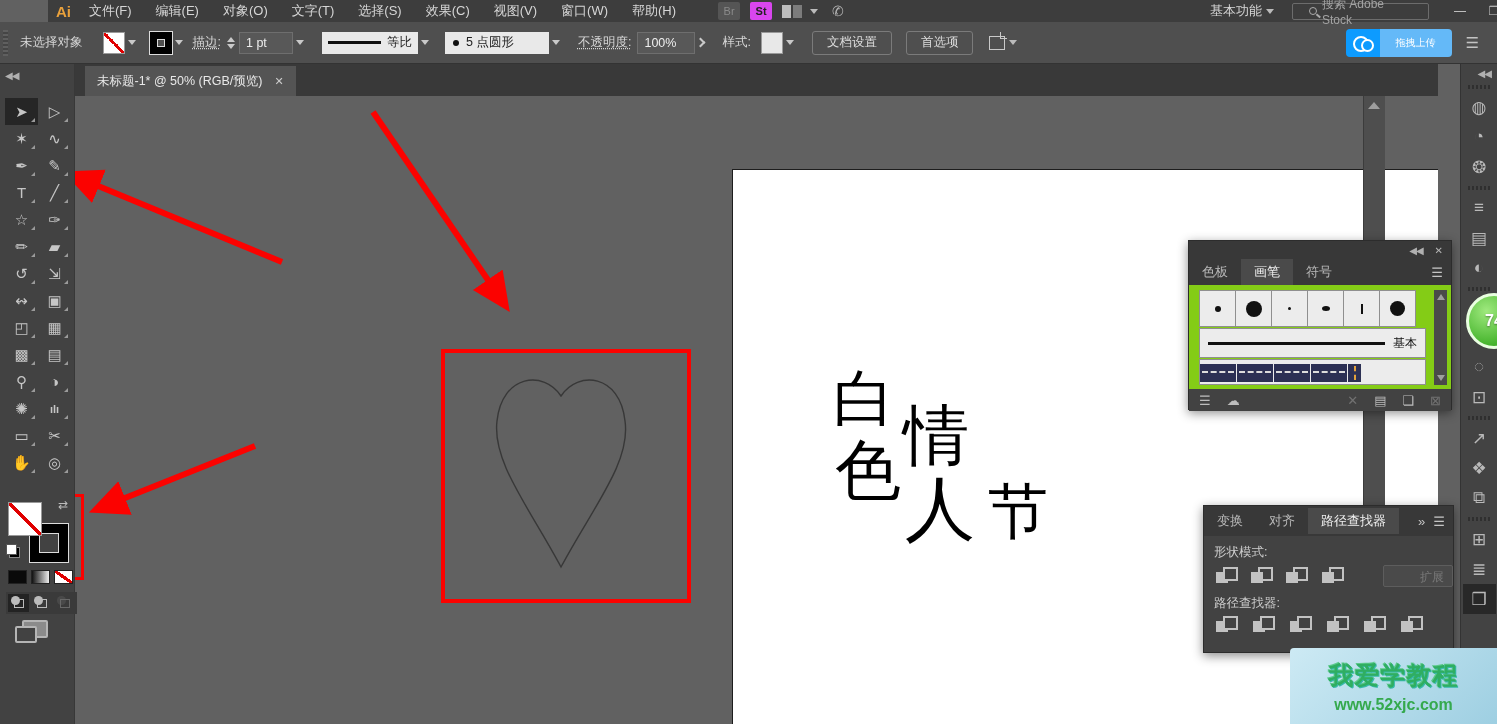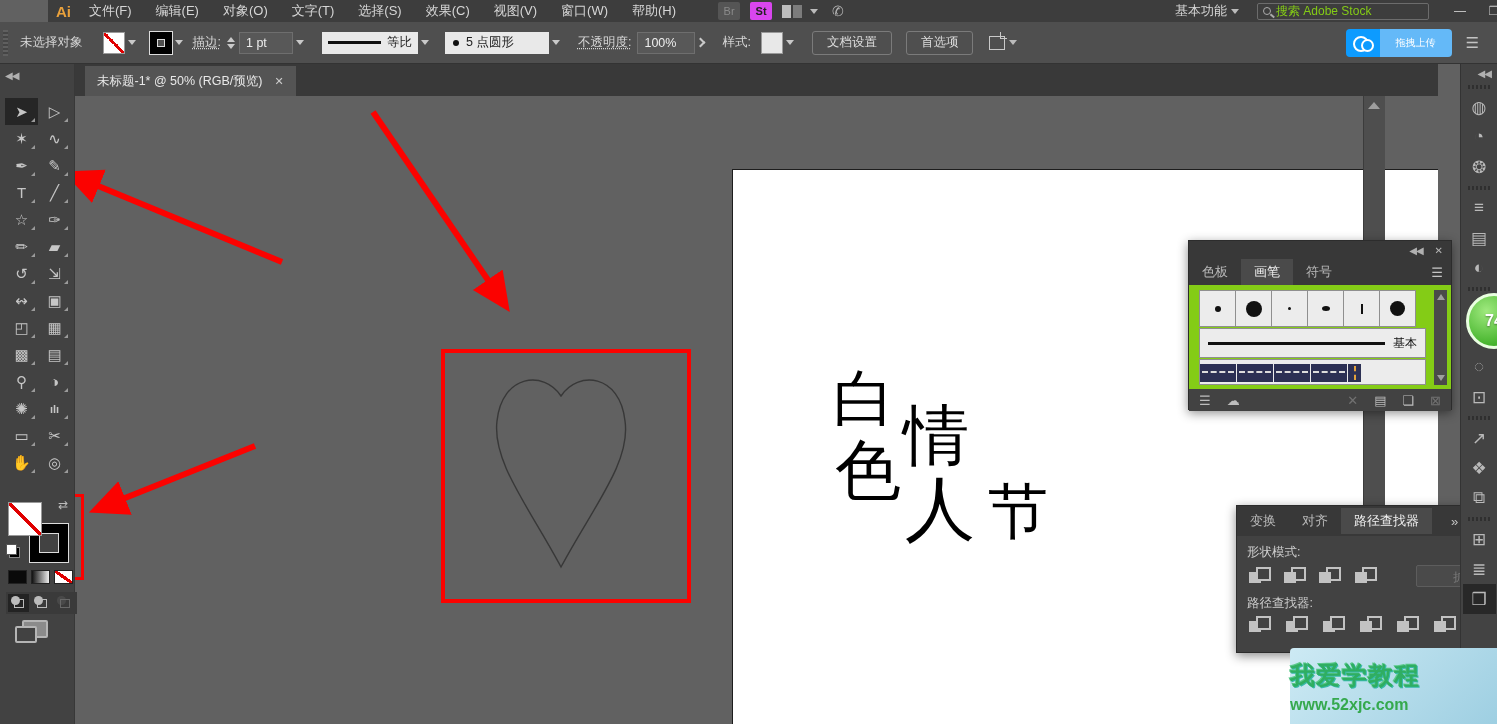--- a/index.html
+++ b/index.html
@@ -14,22 +14,22 @@
   .mini-btn { width:22px; height:18px; border-radius:2px; font-size:11px; display:inline-flex;
     align-items:center; justify-content:center; margin-right:10px; }
   .br-btn { background:#555; color:#8a8a8a; margin-left:18px; }
   .st-btn { background:#d946ef; color:#222; font-weight:bold; }
   .arrange-icon { width:20px; height:13px; background:#bdbdbd; display:inline-block; position:relative; margin-right:4px; }
   .arrange-icon::after { content:""; position:absolute; right:0; top:0; width:9px; height:13px; background:#7c7c7c; border-left:2px solid #3d3d3d; }
   .caret { width:0; height:0; border-left:4px solid transparent; border-right:4px solid transparent;
     border-top:5px solid #bbb; display:inline-block; margin-left:4px; }
   .share-glyph { font-size:14px; color:#b5b5b5; margin-left:14px; }
   #workspace { margin-left:auto; display:flex; align-items:center; }
-  #searchbox { width:172px; height:17px; border:1px solid #6c6c6c; border-radius:2px; margin-left:18px;
-    display:flex; align-items:center; padding:0 5px; color:#84cc16; font-size:12px; }
+  #searchbox { width:137px; height:17px; border:1px solid #6c6c6c; border-radius:2px; margin-left:18px;
+    display:flex; align-items:center; padding:0 16px; color:#a3a3a3; font-size:12px; }
   .lens { width:8px; height:8px; border:1.5px solid #aaa; border-radius:50%; position:relative; margin-right:5px; flex:none; }
   .lens::after { content:""; position:absolute; left:6px; top:7px; width:5px; height:1.5px; background:#aaa; transform:rotate(40deg); }
   #winbtns { display:flex; margin-left:14px; }
   .winbtn { width:34px; height:22px; display:flex; align-items:center; justify-content:center;
     color:#cfcfcf; font-size:12px; }
 
   
   #controlbar { position:absolute; left:0; top:22px; width:1497px; height:42px; background:#4f4f4f;
     border-bottom:1px solid #333; display:flex; align-items:center; color:#d8d8d8; font-size:12.5px; z-index:39; }
   .grip-v { width:5px; height:26px; margin:0 6px 0 3px;
@@ -145,21 +145,21 @@
   .ptile.corner::after { border-top:none; border-left:2px dashed #e2a23c; left:6px; top:2px; bottom:2px; }
   .bscroll { position:absolute; right:4px; top:5px; width:13px; height:95px; background:#4a4a4a; }
   .bscroll .up, .bscroll .dn { position:absolute; left:3px; width:0; height:0; border-left:4px solid transparent; border-right:4px solid transparent; }
   .bscroll .up { top:4px; border-bottom:6px solid #9e9e9e; }
   .bscroll .dn { bottom:4px; border-top:6px solid #9e9e9e; }
   .panel-foot { height:22px; display:flex; align-items:center; gap:16px; padding:0 10px; font-size:13px; color:#bdbdbd; background:#424242; }
   .panel-foot .dim { opacity:.38; }
   .panel-foot .push { margin-left:auto; }
 
   
-  #pathfinder { left:1236px; top:505px; width:251px; height:148px; }
+  #pathfinder { left:1203px; top:505px; width:251px; height:148px; }
   #pathfinder .ptabs { height:30px; }
   .pf-label { font-size:12.5px; color:#cdcdcd; margin:8px 0 4px 10px; }
   .pf-row { display:flex; align-items:center; gap:17px; margin-left:12px; }
   .pfi { width:20px; height:18px; position:relative; display:inline-block; }
   .pfi::before { content:""; position:absolute; left:0; top:5px; width:12px; height:11px; background:#c2c2c2; }
   .pfi::after { content:""; position:absolute; left:7px; top:0; width:11px; height:10px; border:2px solid #c2c2c2; background:#424242; }
   .pfi.fmode::after { background:transparent; }
   .expand-btn { width:74px; height:22px; border:1px solid #5d5d5d; border-radius:2px; background:#4a4a4a;
     color:#787878; font-size:12px; margin-left:26px; text-align:center; line-height:22px;padding-left:28px; }
 
@@ -176,21 +176,21 @@
 
   
   #ball { position:absolute; left:1466px; top:293px; width:56px; height:56px; border-radius:50%;
     background:radial-gradient(circle at 35% 30%, #9fe97e, #47b52e 70%, #2f8f1e);
     border:3px solid #e9ffe0; z-index:45; display:flex; align-items:center; justify-content:center;
     color:#fff; font-weight:bold; font-size:16px; text-shadow:0 1px 2px rgba(0,0,0,.4); }
 
   
   #watermark { position:absolute; left:1290px; top:648px; width:207px; height:76px; z-index:50;
     background:linear-gradient(135deg,#cdeaf4,#9ecfe2); display:flex; flex-direction:column;
-    justify-content:center; border-top-left-radius:4px; }
+    align-items:center; justify-content:center; border-top-left-radius:4px; }
   #wm-title { font-size:25px; font-weight:bold; color:#2fae62;
     text-shadow:1px 1px 0 #37b9ab, -1px -1px 0 #5bc98a; letter-spacing:1px; }
   #wm-url { font-size:16px; font-weight:bold; color:#35a94e; margin-top:4px; }
 </style>
 </head>
 <body>
 
 <div id="menubar">
   <span class="ai-logo">Ai</span>
   <span class="menu-item">文件(F)</span>

